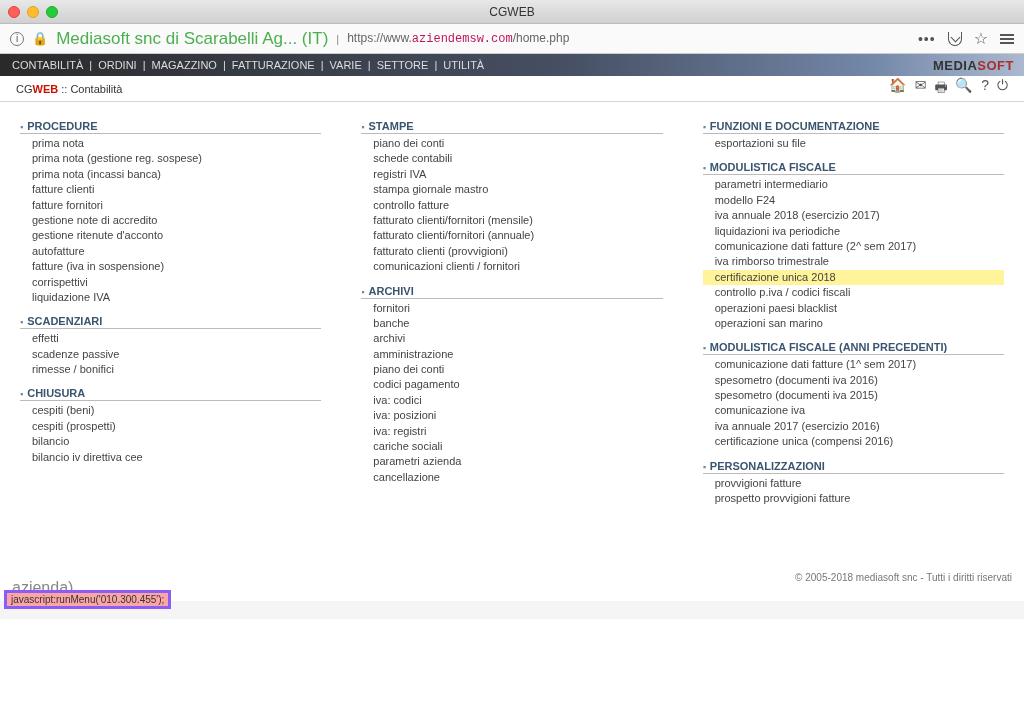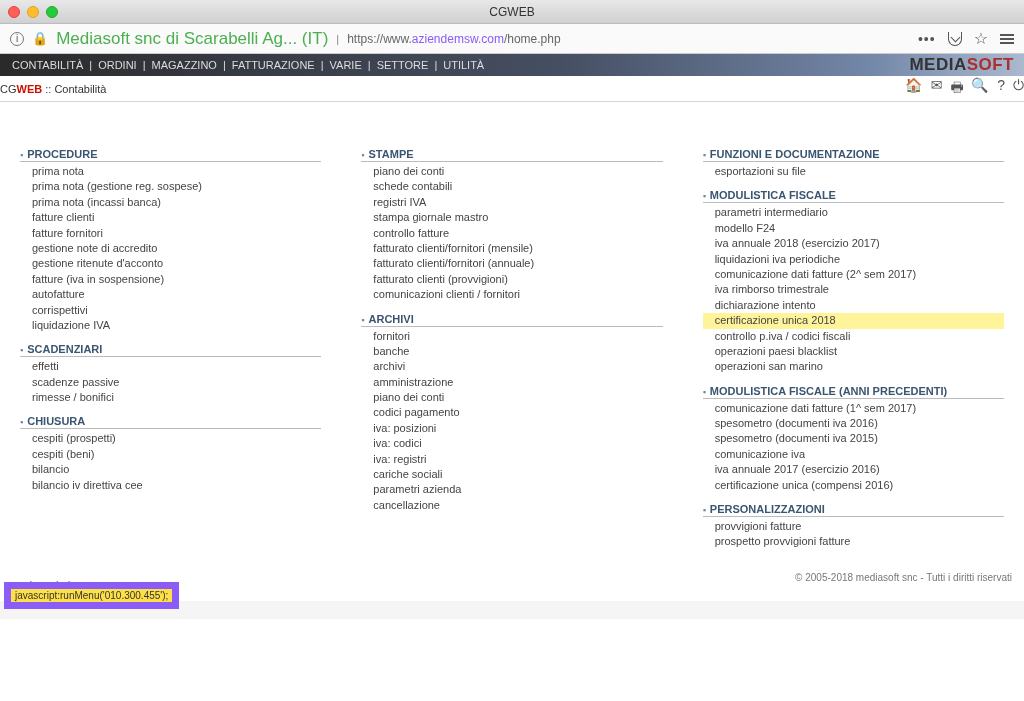--- a/index.html
+++ b/index.html
@@ -11,46 +11,46 @@
 .tl-close{background:#ff5f56;border:1px solid #e0443e;}
 .tl-min{background:#ffbd2e;border:1px solid #dea123;}
 .tl-max{background:#27c93f;border:1px solid #1aab29;}
 .titlebar .title{position:absolute;left:50%;transform:translateX(-50%);color:#333;font-size:12px;}
 .addrbar{height:30px;background:#fafafa;border-bottom:1px solid #ccc;display:flex;align-items:center;padding:0 10px;gap:8px;}
 .addrbar .info-icon{width:14px;height:14px;border:1px solid #777;border-radius:50%;display:flex;align-items:center;justify-content:center;font-size:10px;color:#555;}
 .addrbar .lock{color:#4caf50;font-size:13px;}
 .addrbar .sitename{color:#4caf50;font-size:17px;}
 .addrbar .sep{color:#888;}
 .addrbar .url{color:#666;font-size:12px;}
-.addrbar .url .domain{color:#8b5cf6;}
+.addrbar .url .domain{color:#be185d;font-family:Liberation Mono, monospace;}
 .addrbar .right-icons{margin-left:auto;display:flex;gap:12px;align-items:center;color:#555;font-size:14px;}
 .addrbar .dots{letter-spacing:1px;}
 .ham{display:flex;flex-direction:column;gap:2px;width:14px;}
 .ham span{height:2px;background:#555;}
 .menubar{height:22px;background:linear-gradient(90deg,#2a2a2a 0%,#464f63 55%,#7387a8 85%,#aab9cf 100%);color:#ddd;font-size:11px;display:flex;align-items:center;padding:0 10px;}
 .menubar .menu-left{display:flex;gap:0;}
 .menubar .menu-item{color:#ddd;padding:0 2px;}
 .menubar .menu-sep{padding:0 4px;color:#ddd;}
-.menubar .brand{margin-left:auto;font-size:17px;letter-spacing:0.5px;}
+.menubar .brand{margin-left:auto;font-size:13px;letter-spacing:0.5px;}
 .menubar .brand .m{color:#333;font-weight:bold;}
 .menubar .brand .s{color:#aa3030;font-weight:bold;}
-.subbar{height:26px;background:#fff;border-bottom:1px solid #d5d5d5;display:flex;align-items:center;padding:0 0;}
+.subbar{height:26px;background:#fff;border-bottom:1px solid #d5d5d5;display:flex;align-items:center;padding:0 16px;}
 .subbar .cg{color:#333;font-size:11px;}
 .subbar .cg .web{color:#c10;font-weight:bold;}
 .subbar .icons{margin-left:auto;display:flex;gap:8px;color:#555;font-size:14px;}
 .content{background:#fff;padding:18px 0 0 0;display:flex;height:calc(100% - 24px - 30px - 22px - 26px - 18px);overflow:hidden;}
-.col{flex:1;padding:0 20px;margin-top:28px;}
+.col{flex:1;padding:0 20px;}
 .col h3{font-size:11px;color:#3a5570;font-weight:bold;margin-bottom:2px;border-bottom:1px solid #bbb;padding-bottom:1px;}
 .col h3::before{content:"▪";color:#6a88a8;margin-right:4px;font-size:9px;}
 .col ul{list-style:none;margin-bottom:10px;}
 .col li{font-size:11px;color:#444;line-height:1.4;padding-left:12px;cursor:pointer;}
 .col li.highlight{background:#fff49a;}
 .footer{position:absolute;bottom:36px;right:12px;font-size:10px;color:#777;margin-left:36px;}
 .statusbar{position:absolute;bottom:22px;left:12px;font-size:16px;color:#888;}
-.jsstatus{position:absolute;bottom:10px;left:4px;background:#fde047;border:7px solid #8b5cf6;padding:1px 4px;font-size:10px;color:#333;}
+.jsstatus{position:absolute;bottom:10px;left:4px;background:#fca5a5;border:3px solid #8b5cf6;padding:1px 4px;font-size:10px;color:#333;}
 .pocket{width:14px;height:14px;border:1.5px solid #555;border-top:none;border-radius:0 0 7px 7px;position:relative;}
 .pocket::after{content:"";position:absolute;left:3px;top:2px;width:6px;height:6px;border-bottom:1.5px solid #555;border-right:1.5px solid #555;transform:rotate(45deg);}
 .star{color:#555;font-size:16px;}
 </style>
 </head>
 <body>
 
 <div class="window">
   <div class="titlebar">
     <div class="traffic">
@@ -120,35 +120,35 @@
     <div class="col" id="c1">
         <h3>PROCEDURE</h3>
         <ul>
           <li>prima nota</li>
           <li>prima nota (gestione reg. sospese)</li>
           <li>prima nota (incassi banca)</li>
           <li>fatture clienti</li>
           <li>fatture fornitori</li>
           <li>gestione note di accredito</li>
           <li>gestione ritenute d'acconto</li>
+          <li>autofatture</li>
           <li>fatture (iva in sospensione)</li>
-          <li>autofatture</li>
           <li>corrispettivi</li>
           <li>liquidazione IVA</li>
         </ul>
         <h3>SCADENZIARI</h3>
         <ul>
           <li>effetti</li>
           <li>scadenze passive</li>
           <li>rimesse / bonifici</li>
         </ul>
         <h3>CHIUSURA</h3>
         <ul>
+          <li>cespiti (beni)</li>
           <li>cespiti (prospetti)</li>
-          <li>cespiti (beni)</li>
           <li>bilancio</li>
           <li>bilancio iv direttiva cee</li>
         </ul>
       </div>
     <div class="col" id="c2">
         <h3>STAMPE</h3>
         <ul>
           <li>piano dei conti</li>
           <li>schede contabili</li>
           <li>registri IVA</li>
@@ -160,42 +160,41 @@
           <li>comunicazioni clienti / fornitori</li>
         </ul>
         <h3>ARCHIVI</h3>
         <ul>
           <li>fornitori</li>
           <li>banche</li>
           <li>archivi</li>
           <li>amministrazione</li>
           <li>piano dei conti</li>
           <li>codici pagamento</li>
+          <li>iva: codici</li>
           <li>iva: posizioni</li>
-          <li>iva: codici</li>
           <li>iva: registri</li>
           <li>cariche sociali</li>
           <li>parametri azienda</li>
           <li>cancellazione</li>
         </ul>
       </div>
     <div class="col" id="c3">
         <h3>FUNZIONI E DOCUMENTAZIONE</h3>
         <ul>
           <li>esportazioni su file</li>
         </ul>
         <h3>MODULISTICA FISCALE</h3>
         <ul>
           <li>parametri intermediario</li>
           <li>modello F24</li>
           <li>iva annuale 2018 (esercizio 2017)</li>
           <li>liquidazioni iva periodiche</li>
           <li>comunicazione dati fatture (2^ sem 2017)</li>
           <li>iva rimborso trimestrale</li>
-          <li>dichiarazione intento</li>
           <li class="highlight">certificazione unica 2018</li>
           <li>controllo p.iva / codici fiscali</li>
           <li>operazioni paesi blacklist</li>
           <li>operazioni san marino</li>
         </ul>
         <h3>MODULISTICA FISCALE (ANNI PRECEDENTI)</h3>
         <ul>
           <li>comunicazione dati fatture (1^ sem 2017)</li>
           <li>spesometro (documenti iva 2016)</li>
           <li>spesometro (documenti iva 2015)</li>

